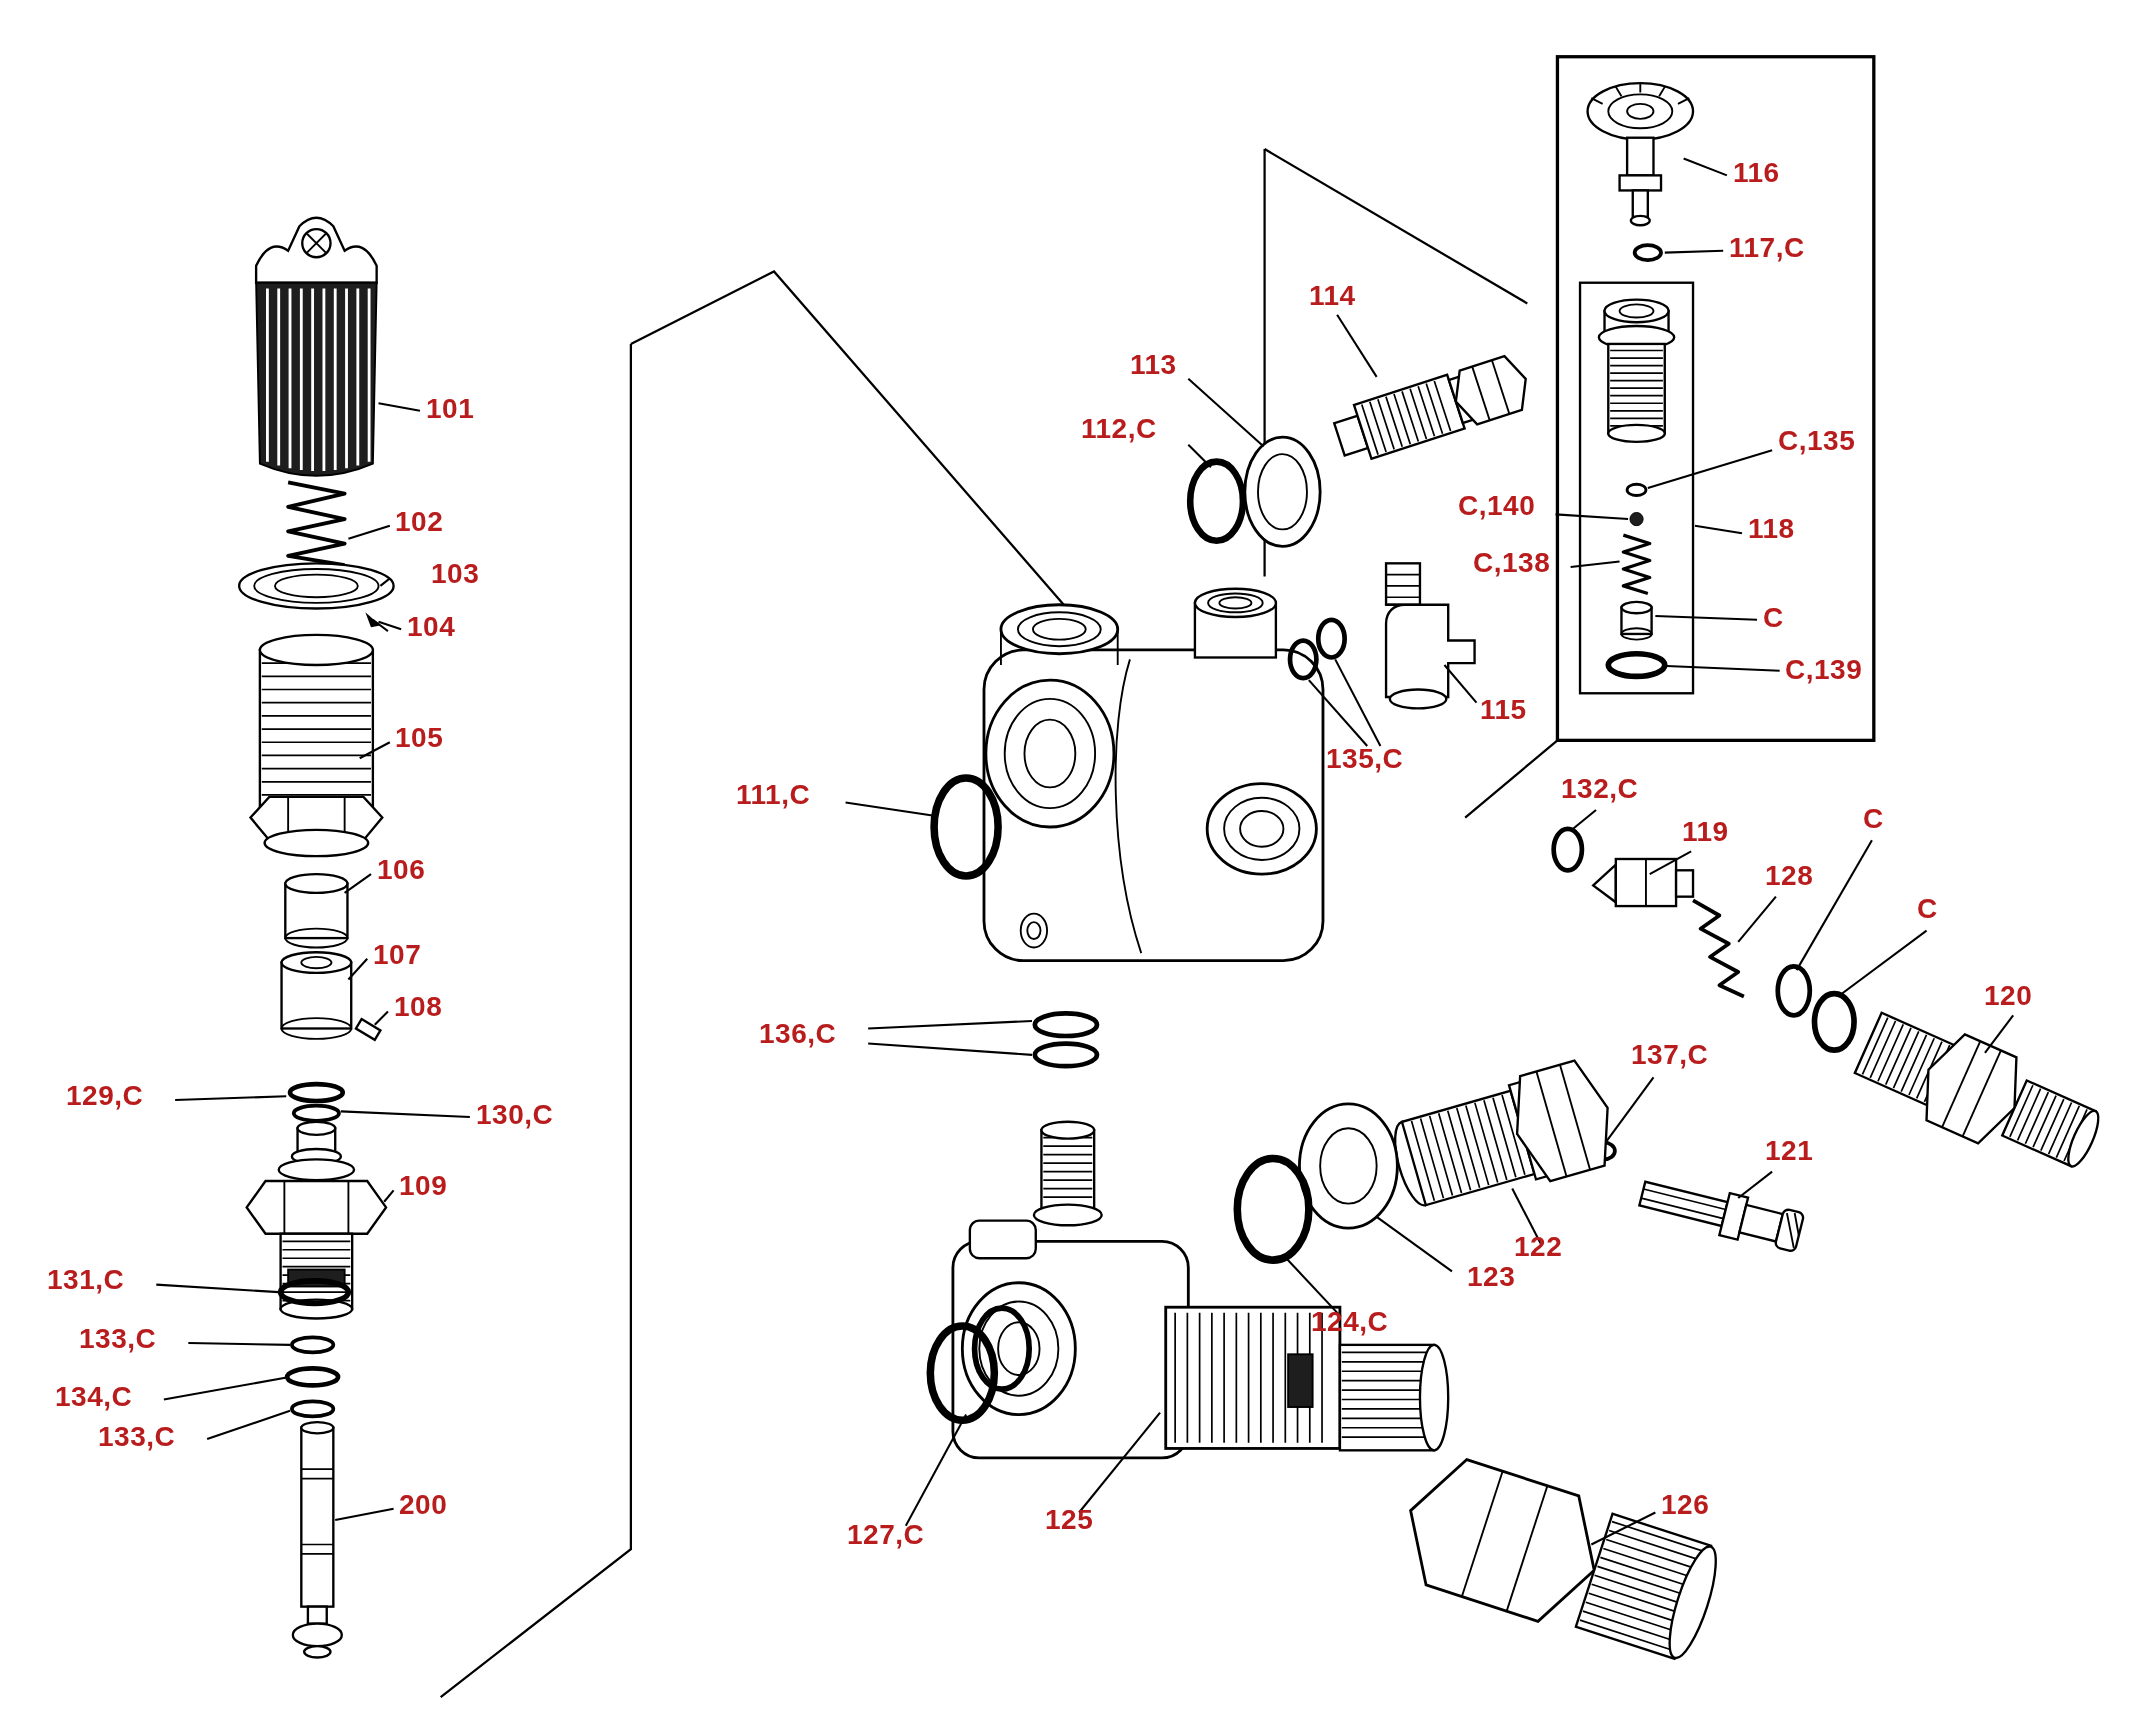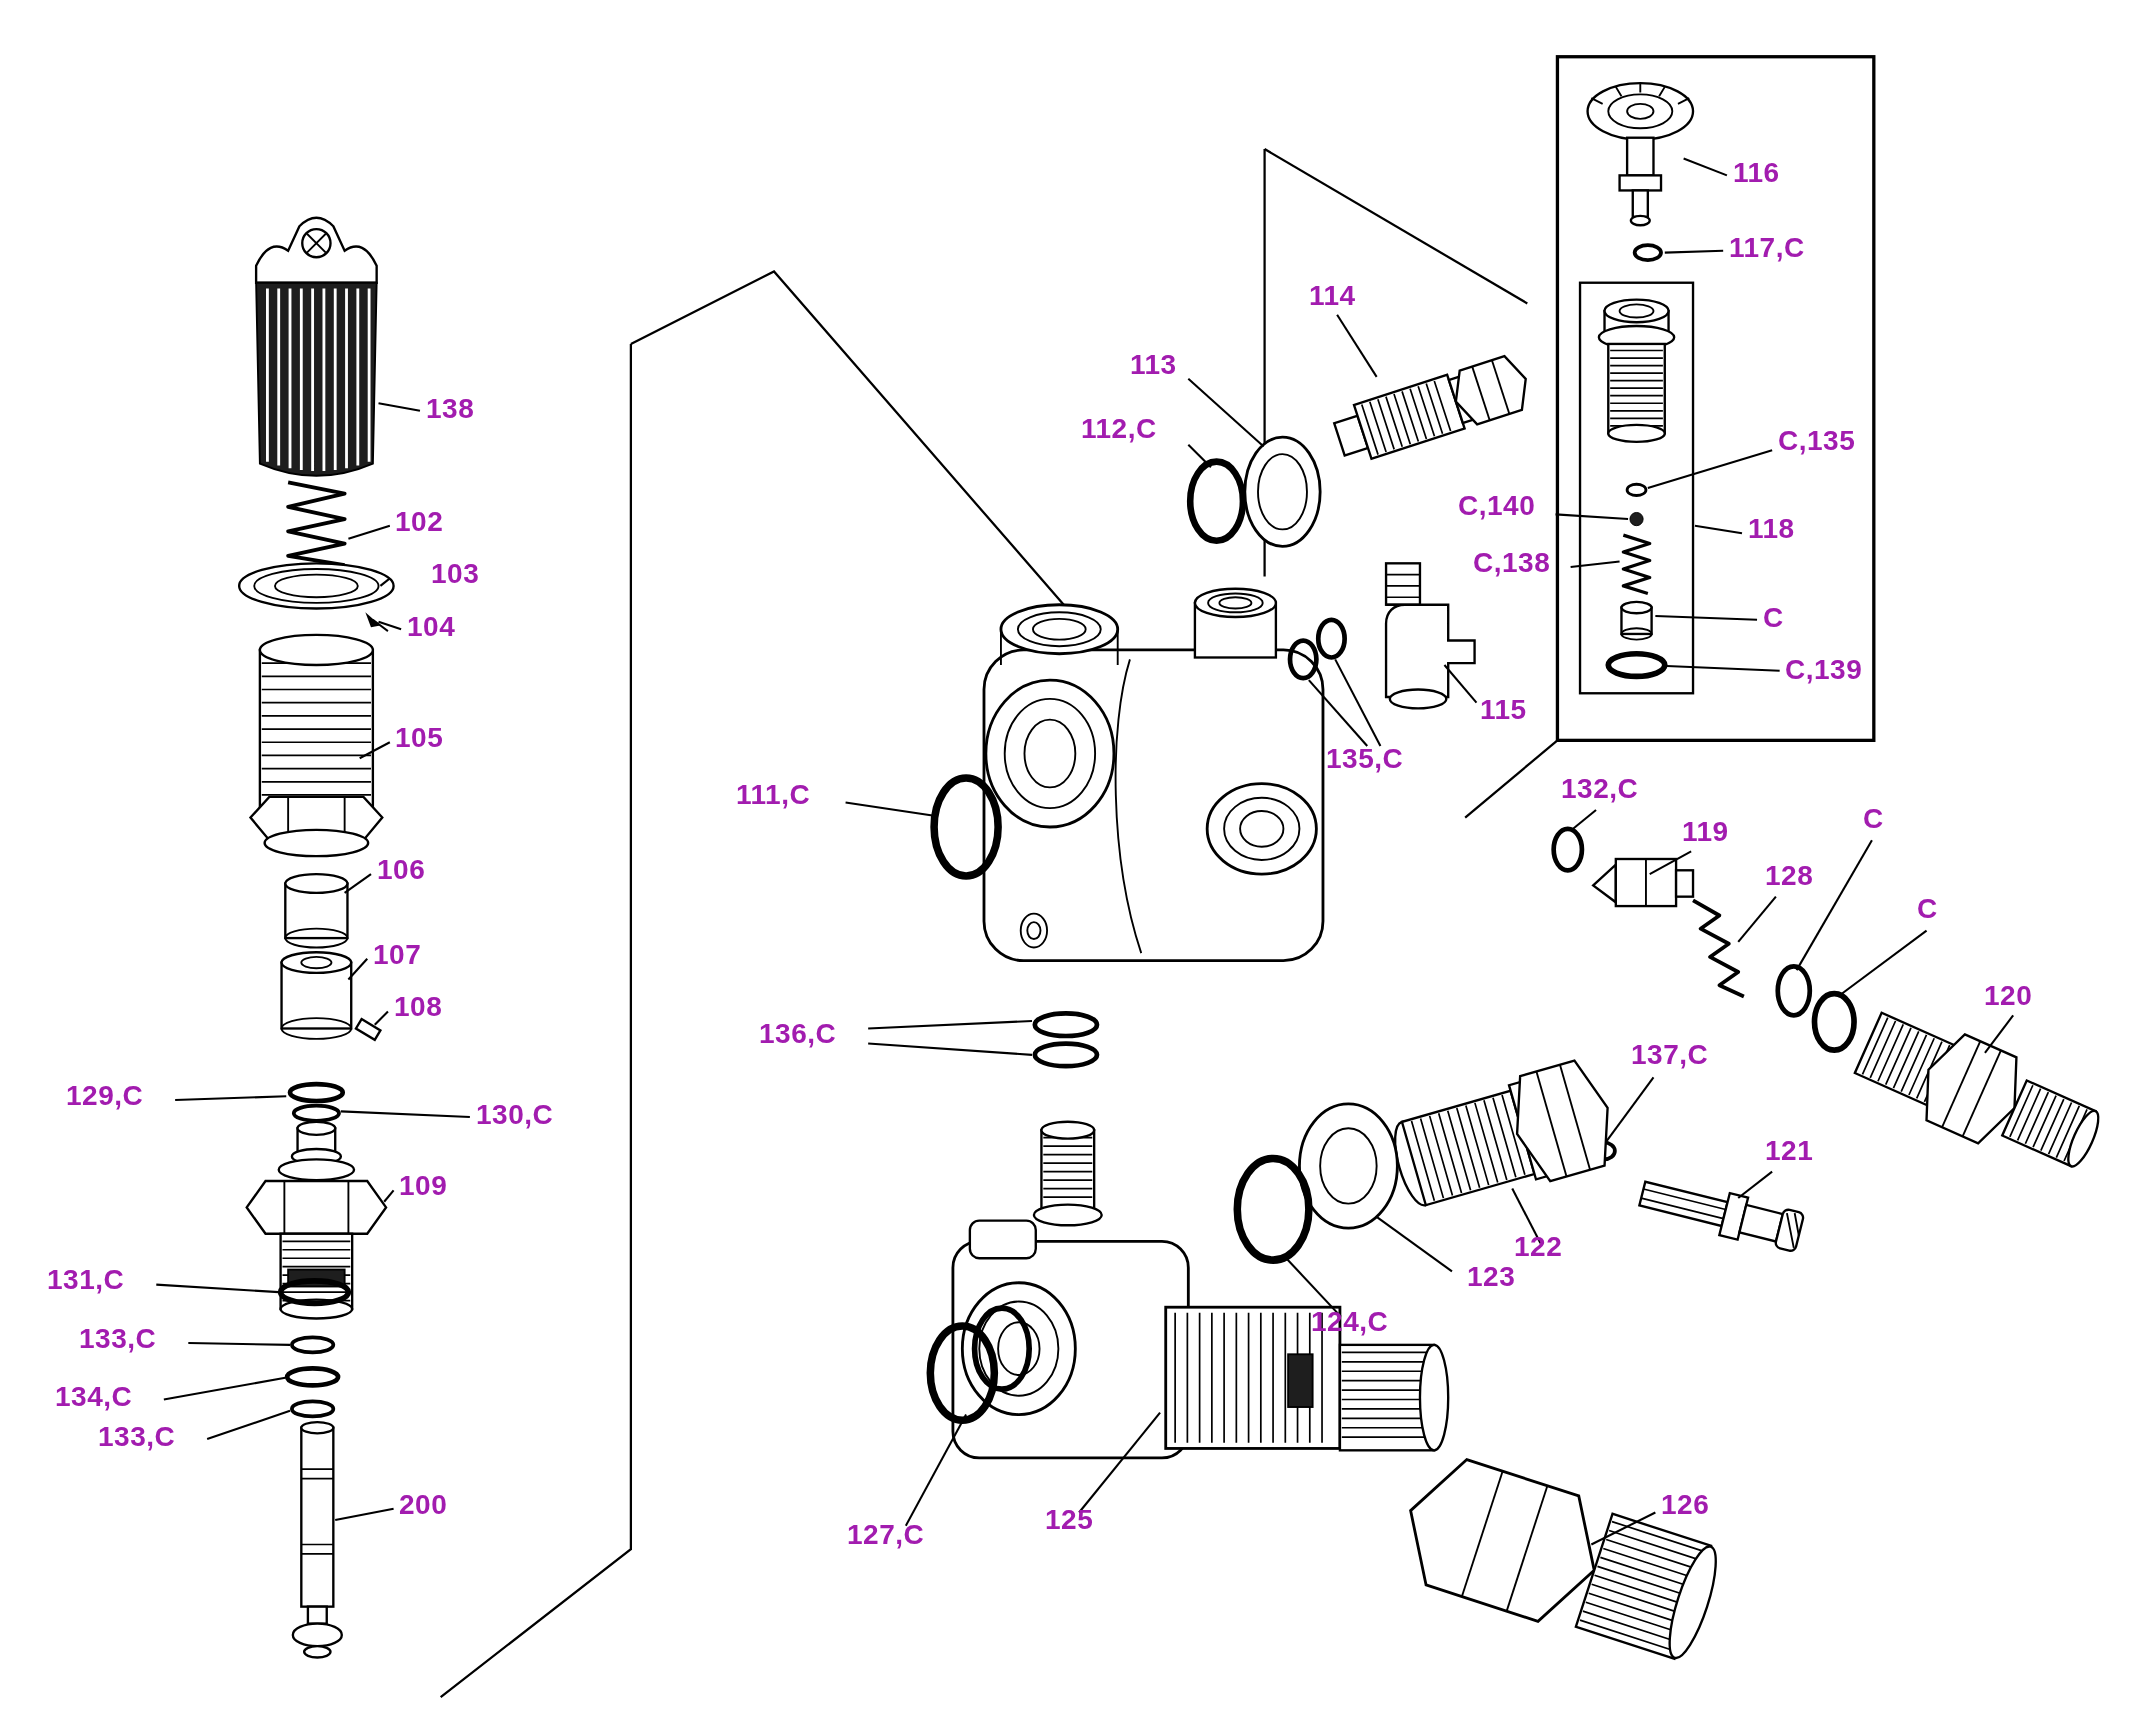--- a/index.html
+++ b/index.html
@@ -1,20 +1,20 @@
 <!DOCTYPE html>
 <html style="font-size:15px"><head>
 <meta charset="utf-8">
 <style>
   html,body{margin:0;padding:0;background:#ffffff;}
   .canvas{position:relative;width:2129px;height:1734px;background:#ffffff;overflow:hidden;
           font-family:"Liberation Sans",sans-serif;}
   svg.diagram{position:absolute;left:0;top:0;}
   .part-label{position:absolute;transform:translateY(-55%);font:bold 28px "Liberation Sans",sans-serif;
-              color:#a21caf;white-space:nowrap;letter-spacing:0.5px;text-align:right;}
+              color:#b91c1c;white-space:nowrap;letter-spacing:0.5px;text-align:right;}
   
   .s2{fill:#fff;stroke:#000;stroke-width:2.5;}
   .s3{fill:#fff;stroke:#000;stroke-width:3;}
   .ln{fill:none;stroke:#000;stroke-width:2;}
   .ln2{fill:none;stroke:#000;stroke-width:2.4;}
   .thr{fill:none;stroke:#000;stroke-width:1.8;}
   .oring{fill:none;stroke:#000;}
   .dark{fill:#1e1e1e;stroke:#000;stroke-width:2;}
   .ribs{fill:none;stroke:#fff;stroke-width:3;}
   .leader{stroke:#000;stroke-width:2.2;}
@@ -375,21 +375,21 @@
         <line x1="1636" y1="1320" x2="1606" y2="1262" class="leader"></line>
         <line x1="1542" y1="1350" x2="1462" y2="1292" class="leader"></line>
         <line x1="1424" y1="1398" x2="1366" y2="1336" class="leader"></line>
         <line x1="1146" y1="1606" x2="1232" y2="1500" class="leader"></line>
         <line x1="962" y1="1620" x2="1026" y2="1502" class="leader"></line>
         <line x1="1758" y1="1606" x2="1690" y2="1640" class="leader"></line>
       </g>
 </svg>
 
 <div>
-      <div class="part-label" style="left: 426px; top: 411px;">138</div>
+      <div class="part-label" style="left: 426px; top: 411px;">101</div>
       <div class="part-label" style="left: 395px; top: 524px;">102</div>
       <div class="part-label" style="left: 395px; top: 576px; margin-left: 36px;">103</div>
       <div class="part-label" style="left: 407px; top: 629px;">104</div>
       <div class="part-label" style="left: 395px; top: 740px;">105</div>
       <div class="part-label" style="left: 377px; top: 872px;">106</div>
       <div class="part-label" style="left: 373px; top: 957px;">107</div>
       <div class="part-label" style="left: 394px; top: 1009px;">108</div>
       <div class="part-label" style="left: 66px; top: 1098px;">129,C</div>
       <div class="part-label" style="left: 476px; top: 1117px;">130,C</div>
       <div class="part-label" style="left: 399px; top: 1188px;">109</div>

